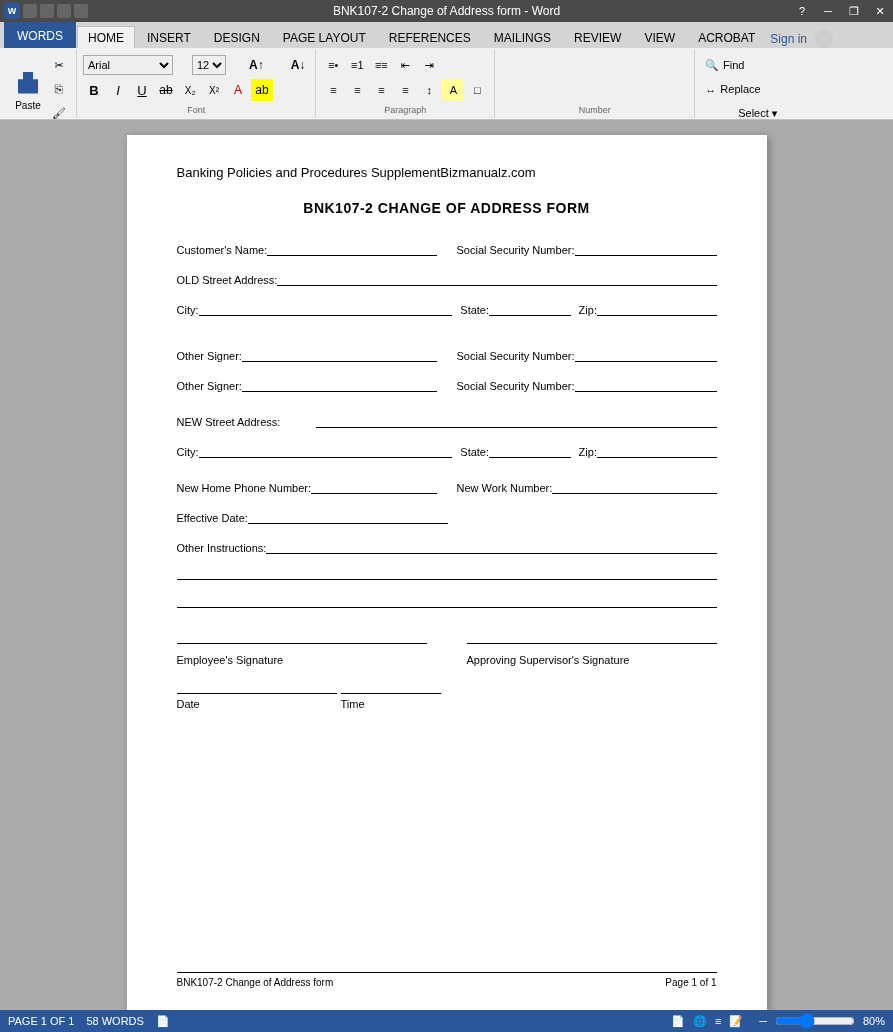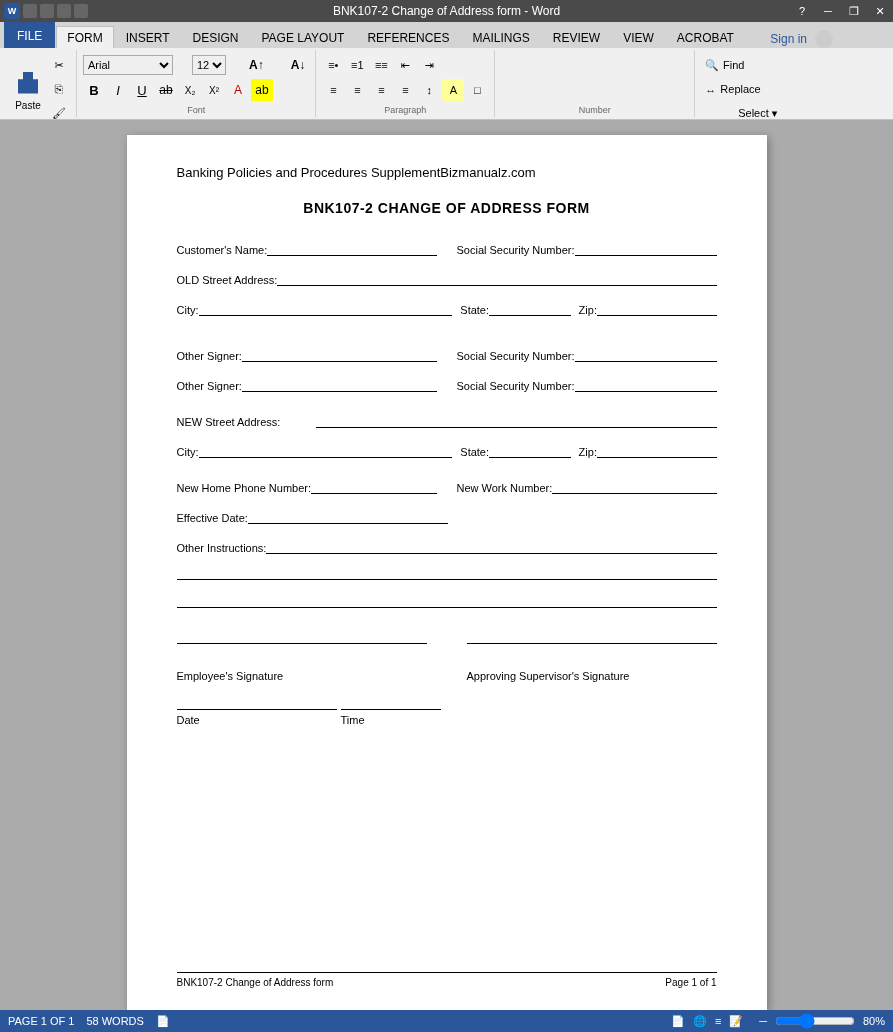--- a/index.html
+++ b/index.html
@@ -277,21 +277,21 @@
       gap: 40px;
       margin-bottom: 6px;
     }
     .sig-field {
       flex: 1;
       border-bottom: 1px solid #000;
       height: 20px;
     }
     .sig-label {
       font-size: 11px;
-      margin-top: 20px;
+      margin-top: 4px;
     }
     .sig-half {
       flex: 1;
     }
     .date-time-row {
       display: flex;
       gap: 4px;
       margin-top: 8px;
     }
     .dt-field {
@@ -354,24 +354,24 @@
   <div class="window-controls">
     <div class="win-btn">?</div>
     <div class="win-btn">─</div>
     <div class="win-btn">❐</div>
     <div class="win-btn close">✕</div>
   </div>
 </div>
 
 <div id="ribbon-tabs">
   <div class="ribbon-tab file">
-    <span>FILE</span>
+    <span>WORDS</span>
   </div>
   <div class="ribbon-tab active">
-    <span>FORM</span>
+    <span>HOME</span>
   </div>
   <div class="ribbon-tab">
     <span>INSERT</span>
   </div>
   <div class="ribbon-tab">
     <span>DESIGN</span>
   </div>
   <div class="ribbon-tab">
     <span>PAGE LAYOUT</span>
   </div>

